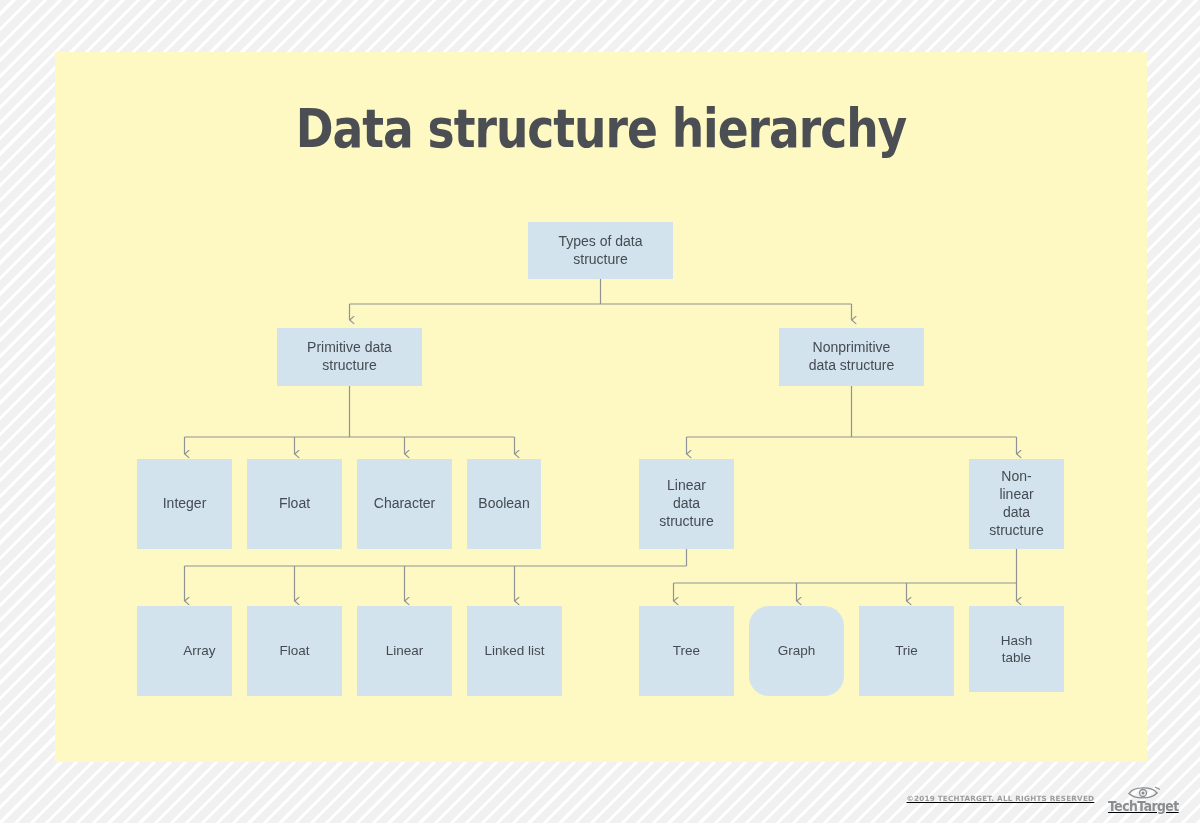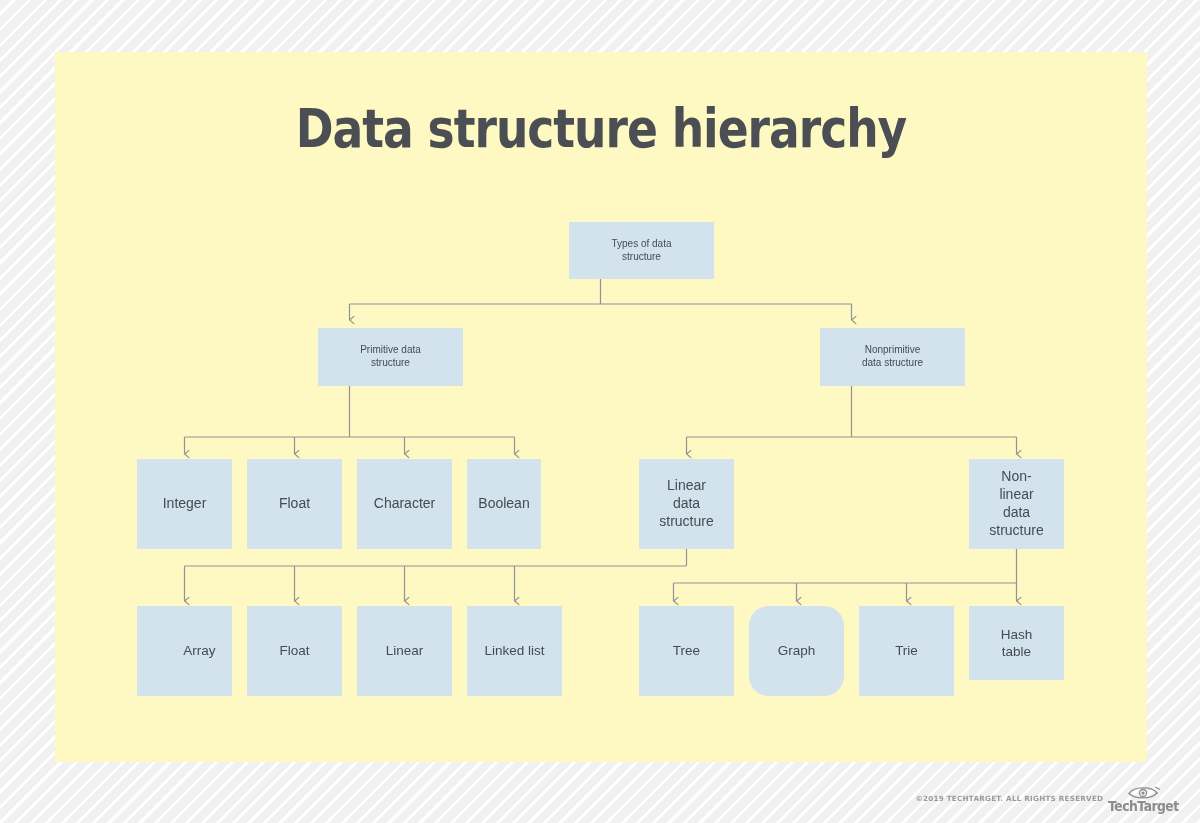--- a/index.html
+++ b/index.html
@@ -72,31 +72,32 @@
     display: flex;
     align-items: center;
     justify-content: center;
     text-align: center;
     line-height: 1.28;
     font-size: 13.5px;
     box-sizing: border-box;
     padding: 2px 4px;
     white-space: pre-line;
   }
-  .node.lvl1 { font-size: 10px; margin-left: 41px; }
+  .node.lvl1 { font-size: 14px; }
   .node.lvl2 { font-size: 14px; }
 
   
   .footer {
     position: absolute;
     right: 18px;
     bottom: 10px;
     display: flex;
     align-items: center;
-    gap: 2px;
+    gap: 11px;
+    text-decoration: underline;
   }
   .copyright {
     font-family: "DejaVu Sans", sans-serif;
     font-size: 7.2px;
     font-weight: bold;
     letter-spacing: 0.25px;
     color: #9b9b9b;
     white-space: nowrap;
   }
   .tt-logo {
@@ -187,21 +188,21 @@
 structure</div>
 
   <div class="node" style="left:137px; top:606px; width:95px; height:90px;padding-left:34px;">Array</div>
   <div class="node" style="left:247px; top:606px; width:95px; height:90px;">Float</div>
   <div class="node" style="left:357px; top:606px; width:95px; height:90px;">Linear</div>
   <div class="node" style="left:467px; top:606px; width:95px; height:90px;">Linked list</div>
 
   <div class="node" style="left:639px; top:606px; width:95px; height:90px;">Tree</div>
   <div class="node" style="left:749px; top:606px; width:95px; height:90px;border-radius:20px;">Graph</div>
   <div class="node" style="left:859px; top:606px; width:95px; height:90px;">Trie</div>
-  <div class="node" style="left:969px; top:606px; width:95px; height:74px;">Hash
+  <div class="node" style="left:969px; top:606px; width:95px; height:86px;">Hash
 table</div>
 
   <div class="footer">
     <div class="copyright">©2019 TECHTARGET. ALL RIGHTS RESERVED</div>
     <div class="tt-logo">
       <svg width="34" height="15" viewBox="0 0 34 15">
         <path d="M2,9.5 C7,2.2 25,2.2 30,9.0" fill="none" stroke="#8a8d90" stroke-width="1.3" stroke-linecap="round"></path>
         <path d="M2,9.5 C8,15.5 24,15.5 30,9.0" fill="none" stroke="#8a8d90" stroke-width="1.3" stroke-linecap="round"></path>
         <circle cx="16" cy="9" r="3.5" fill="none" stroke="#8a8d90" stroke-width="1.3"></circle>
         <circle cx="16" cy="9" r="1.5" fill="#8a8d90"></circle>

